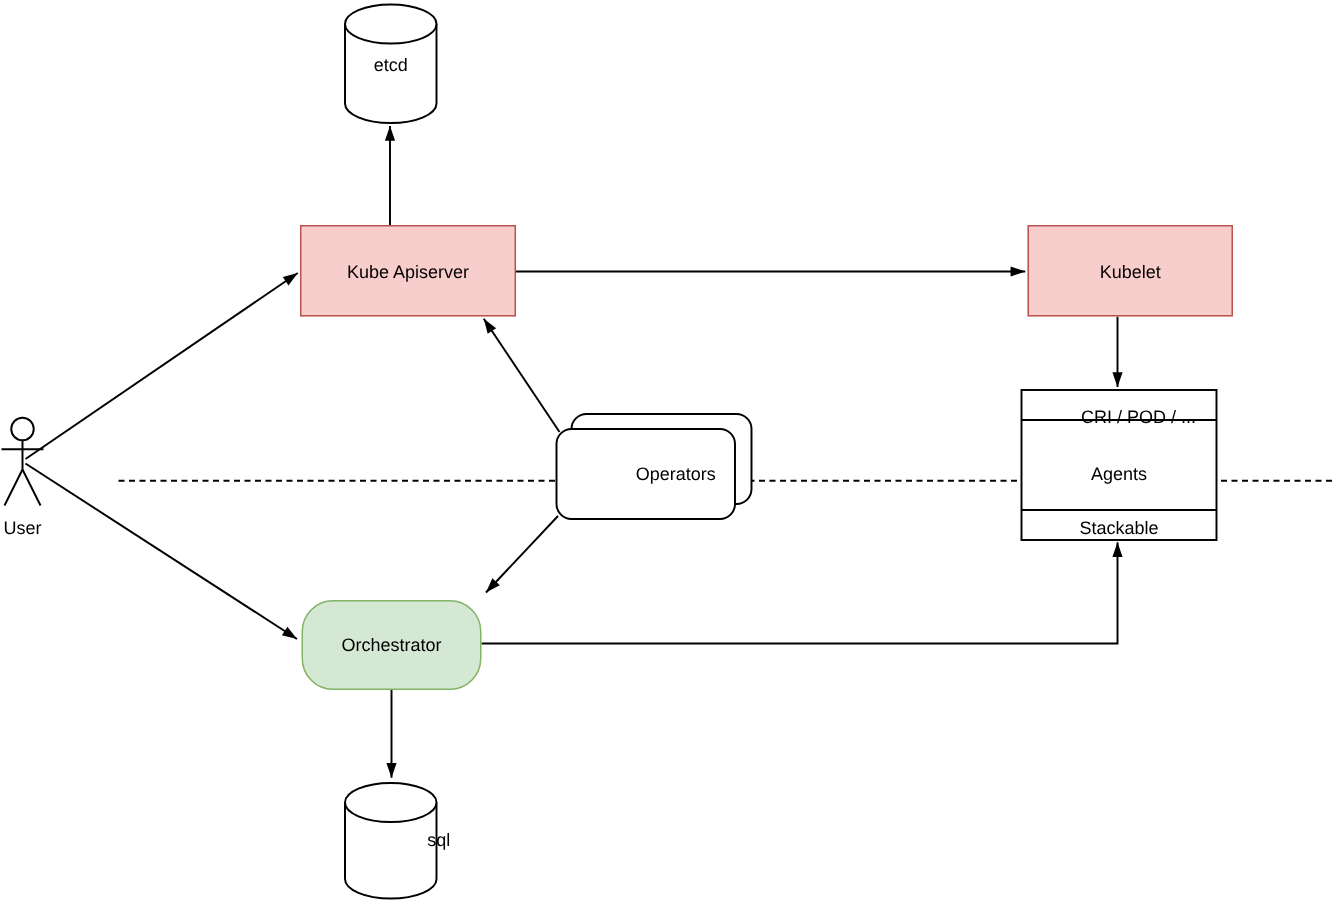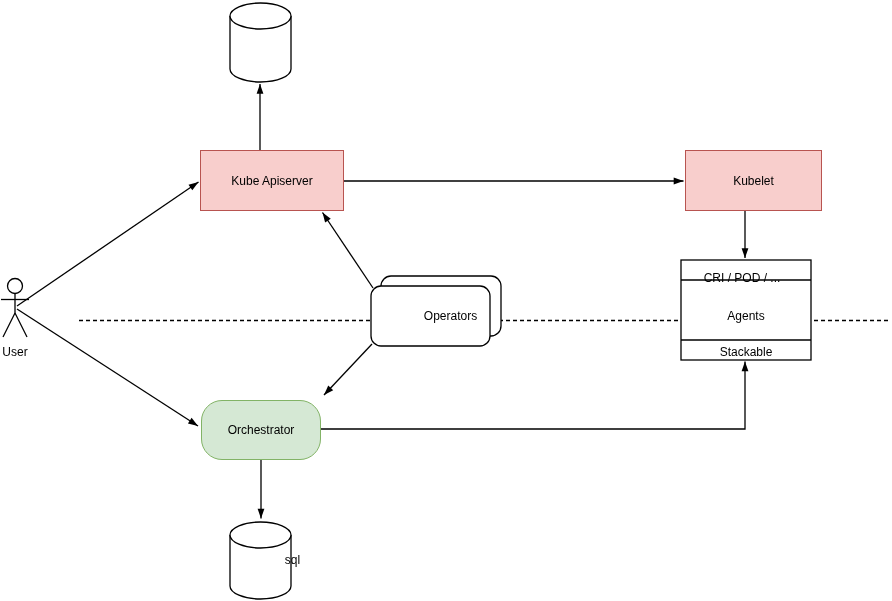--- a/index.html
+++ b/index.html
@@ -96,19 +96,20 @@
   </div>
 
   <div class="node" style="left: 685px; top: 150px; width: 137px; height: 61px; background-color: rgb(248, 206, 204); border-color: rgb(184, 84, 80);">
     <span>Kubelet</span>
   </div>
 
   <div class="node" style="left: 201px; top: 400px; width: 120px; height: 60px; background-color: rgb(213, 232, 212); border-color: rgb(130, 179, 102); border-radius: 21px;">
     <span>Orchestrator</span>
   </div>
 
+  <div class="lbl" style="left:230px; top:3px;   width:61px;  height:79px;">etcd</div>
   <div class="lbl" style="left:230px; top:521px; width:61px;  height:78px;padding-left:32px;">sql</div>
   <div class="lbl" style="left:371px; top:286px; width:119px; height:60px;margin-left:20px;">Operators</div>
-  <div class="lbl" style="left:677px; top:260px; width:130px; height:36px;">CRI / POD / ...</div>
+  <div class="lbl" style="left:694px; top:260px; width:130px; height:36px;">CRI / POD / ...</div>
   <div class="lbl" style="left:681px; top:280px; width:130px; height:72px;text-align:center;">Agents</div>
   <div class="lbl" style="left:681px; top:340px; width:130px; height:24px;">Stackable</div>
   <div class="lbl" style="left:-5px;  top:344px; width:40px;  height:16px;">User</div>
 </div>
 
 </body></html>

